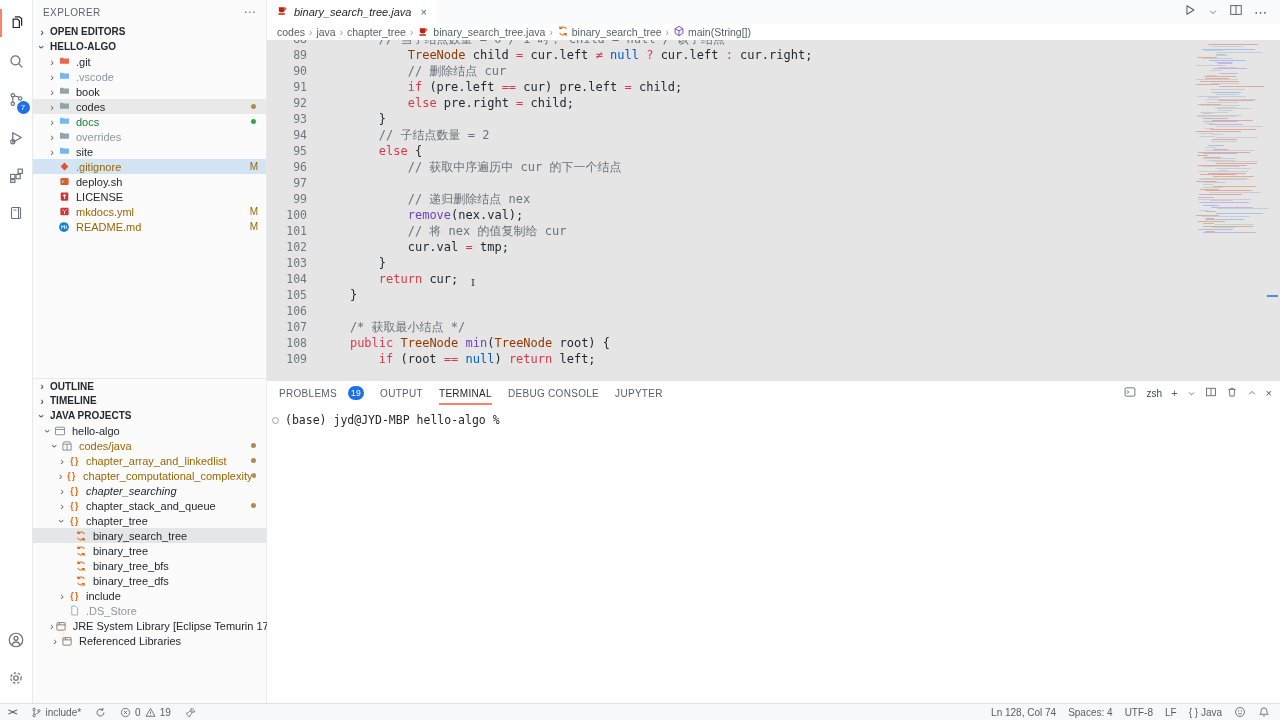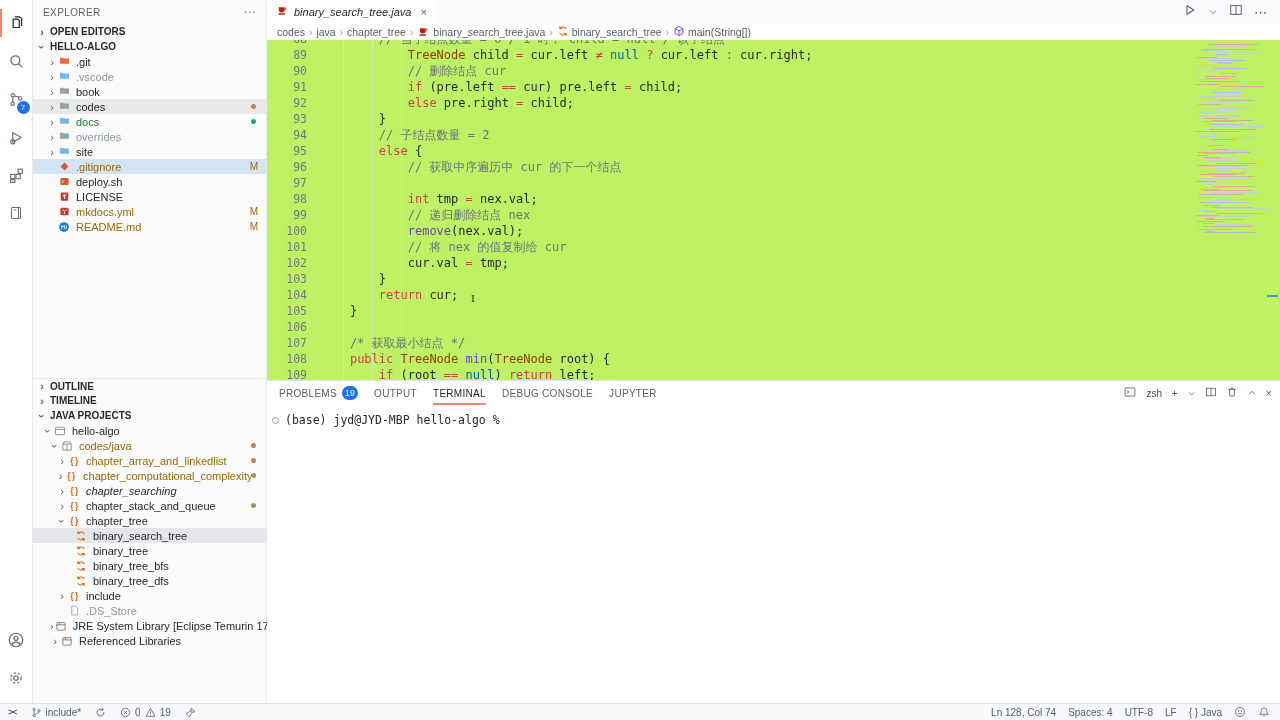--- a/index.html
+++ b/index.html
@@ -42,21 +42,21 @@
   .tree-row .icon { width:14px; height:12px; display:inline-flex; align-items:center;
     justify-content:center; margin-right:5px; flex:none; }
   .tree-row .label { font-size:11px; }
   .tree-row .badge-m { margin-left:auto; margin-right:8px; color:#9a6700; font-size:10px; }
   .tree-row .badge-dot { margin-left:auto; margin-right:10px; width:5px; height:5px;
     border-radius:50%; }
   .braces { color:#e36209; font-weight:700; font-size:8.5px; letter-spacing:-0.5px; }
   .filetree { }
 
   
-  .editor-col { flex:1; display:flex; flex-direction:column; min-width:0; background:#bef264; }
+  .editor-col { flex:1; display:flex; flex-direction:column; min-width:0; background:#e5e5e5; }
   .tabbar { height:24px; display:flex; align-items:center; background:#fafbfc; }
   .tab { height:24px; background:#fff; display:flex; align-items:center; gap:5px;
     padding:0 9px; cursor:pointer; }
   .tab-label { font-style:italic; font-size:11px; color:#24292e; }
   .tab-close { color:#586069; font-size:11px; margin-left:4px; cursor:pointer; }
   .editor-actions { margin-left:auto; display:flex; align-items:center; gap:11px;
     padding-right:12px; color:#57606a; }
   .editor-actions svg { width:14px; height:14px; }
   .more-dots { font-size:13px; letter-spacing:1px; cursor:pointer; }
 
@@ -85,21 +85,21 @@
   .mm-line { height:1px; margin-bottom:0.62px; border-radius:0.5px; }
   .overview-ruler { position:absolute; top:0; right:0; width:14px; bottom:0; }
   .cursor-mark { position:absolute; top:255px; left:1px; width:11px; height:2px;
     background:#4a90e2; }
 
   
   .panel { flex:1; border-top:1px solid #e1e4e8; display:flex; flex-direction:column; background:#fff; }
   .panel-header { height:24px; display:flex; align-items:center; padding:0 8px 0 12px; }
   .panel-tabs { display:flex; align-items:center; gap:16px; }
   .panel-tab { font-size:10px; color:#586069; letter-spacing:.3px; display:flex;
-    align-items:center; gap:5px; height:24px; cursor:pointer;justify-content:flex-end; }
+    align-items:center; gap:11px; height:24px; cursor:pointer;justify-content:flex-end; }
   .panel-tab.active { color:#24292e; border-bottom:2px solid #f9826c; padding-top:2px; }
   .panel-badge { background:#1f6feb; color:#fff; border-radius:8px; min-width:14px; height:14px;
     font-size:8.5px; line-height:14px; text-align:center; padding:0 3px; }
   .panel-actions { margin-left:auto; display:flex; align-items:center; gap:9px; color:#57606a; }
   .panel-actions svg { width:12px; height:12px; }
   .shell-label { font-size:10px; color:#424a53; margin-left:2px; }
   .panel-actions .glyph { font-size:11px; cursor:pointer; }
   .terminal-body { flex:1; position:relative; padding:8px 0 0 18px;
     font-family:"DejaVu Sans Mono","Liberation Mono",monospace; font-size:11.5px; color:#24292e; }
   .prompt-decoration { position:absolute; left:5px; top:12px; width:7px; height:7px;
@@ -574,24 +574,20 @@
             <div class="code-line">
               <span class="ln">95</span>
               <span class="line-text"><span class="tok-p">        </span><span class="tok-k">else</span><span class="tok-p"> {</span></span>
             </div>
             <div class="code-line">
               <span class="ln">96</span>
               <span class="line-text"><span class="tok-cm">            // 获取中序遍历中 cur 的下一个结点</span></span>
             </div>
             <div class="code-line">
               <span class="ln">97</span>
-            </div>
-            <div class="code-line">
-              <span class="ln">98</span>
-              <span class="line-text"><span class="tok-p">            </span><span class="tok-k">int</span><span class="tok-p"> tmp </span><span class="tok-o">=</span><span class="tok-p"> nex.val;</span></span>
             </div>
             <div class="code-line">
               <span class="ln">99</span>
               <span class="line-text"><span class="tok-cm">            // 递归删除结点 nex</span></span>
             </div>
             <div class="code-line">
               <span class="ln">100</span>
               <span class="line-text"><span class="tok-p">            </span><span class="tok-f">remove</span><span class="tok-p">(nex.val);</span></span>
             </div>
             <div class="code-line">

